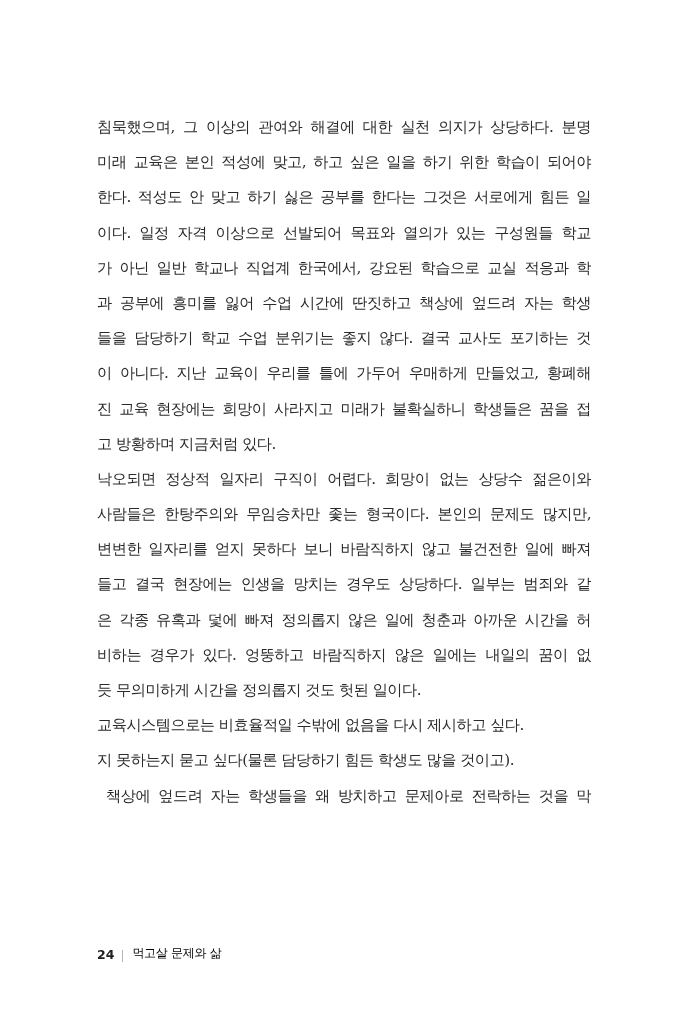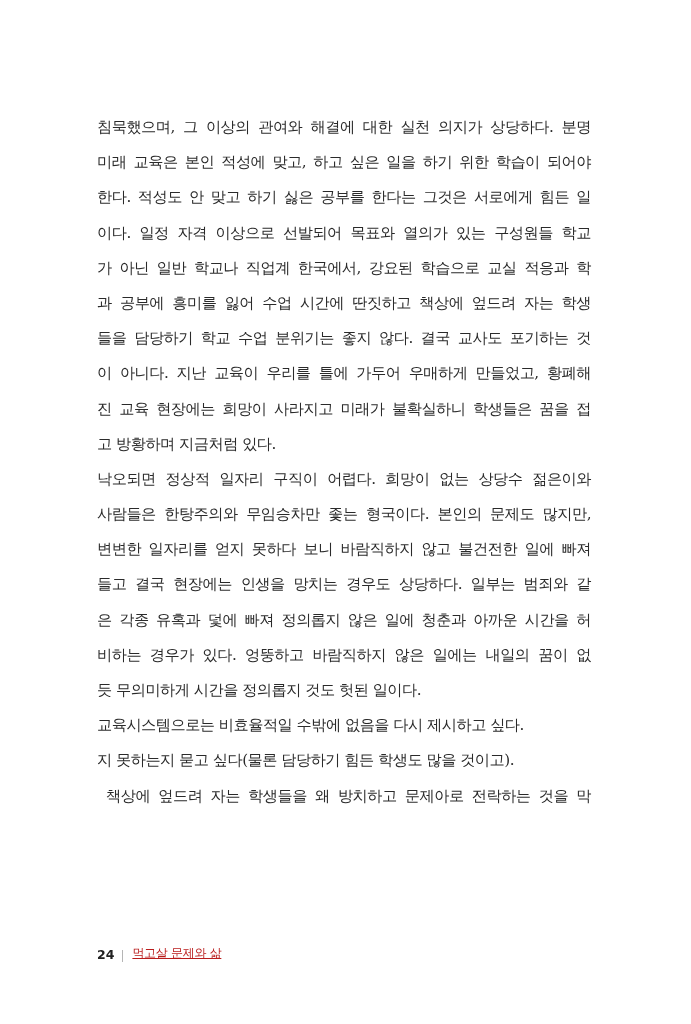--- a/index.html
+++ b/index.html
@@ -16,21 +16,21 @@
   }
   .line.last { text-align-last: left; }
   .line.indent { padding-left: 9px; }
   .footer {
     position: absolute; left: 97px; top: 945px;
     font-family: "DejaVu Sans", "Liberation Sans", sans-serif;
     font-size: 12px; color: #333333; display: flex; align-items: flex-end;
   }
   .page-num { font-weight: bold; font-size: 12.5px; color: #222222; }
   .sep { display: inline-block; width: 1px; height: 12px; background: #b5b5b5; margin: 0 9px 0 8px; }
-  .book-title { color: #b91c1c; letter-spacing: -0.3px; text-decoration: underline; }
+  .book-title { color: #000000; letter-spacing: -0.3px; }
 </style>
 </head>
 <body>
 
 <div class="page">
   <div class="body-text" id="body-text">
       <div class="line">침묵했으며, 그 이상의 관여와 해결에 대한 실천 의지가 상당하다. 분명</div>
       <div class="line">미래 교육은 본인 적성에 맞고, 하고 싶은 일을 하기 위한 학습이 되어야</div>
       <div class="line">한다. 적성도 안 맞고 하기 싫은 공부를 한다는 그것은 서로에게 힘든 일</div>
       <div class="line">이다. 일정 자격 이상으로 선발되어 목표와 열의가 있는 구성원들 학교</div>

